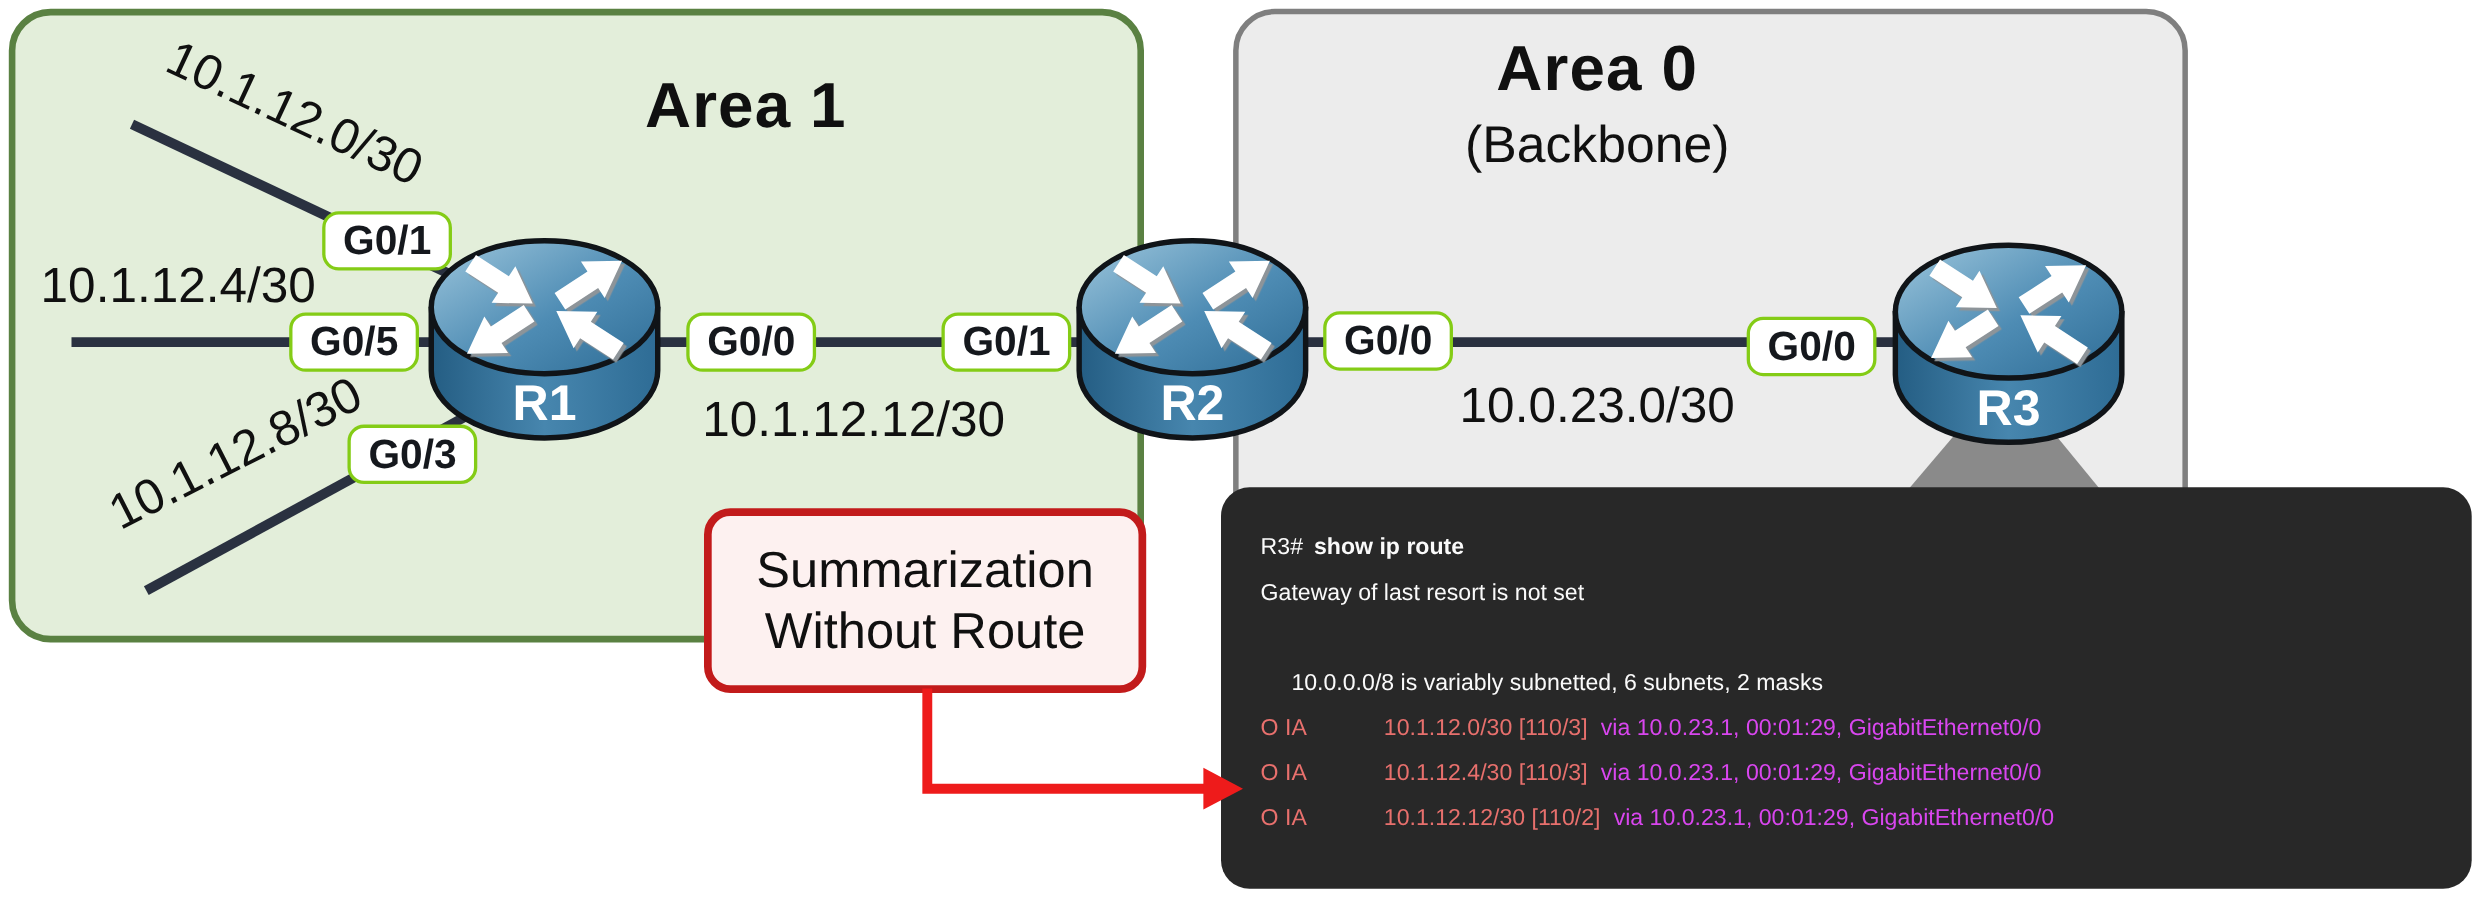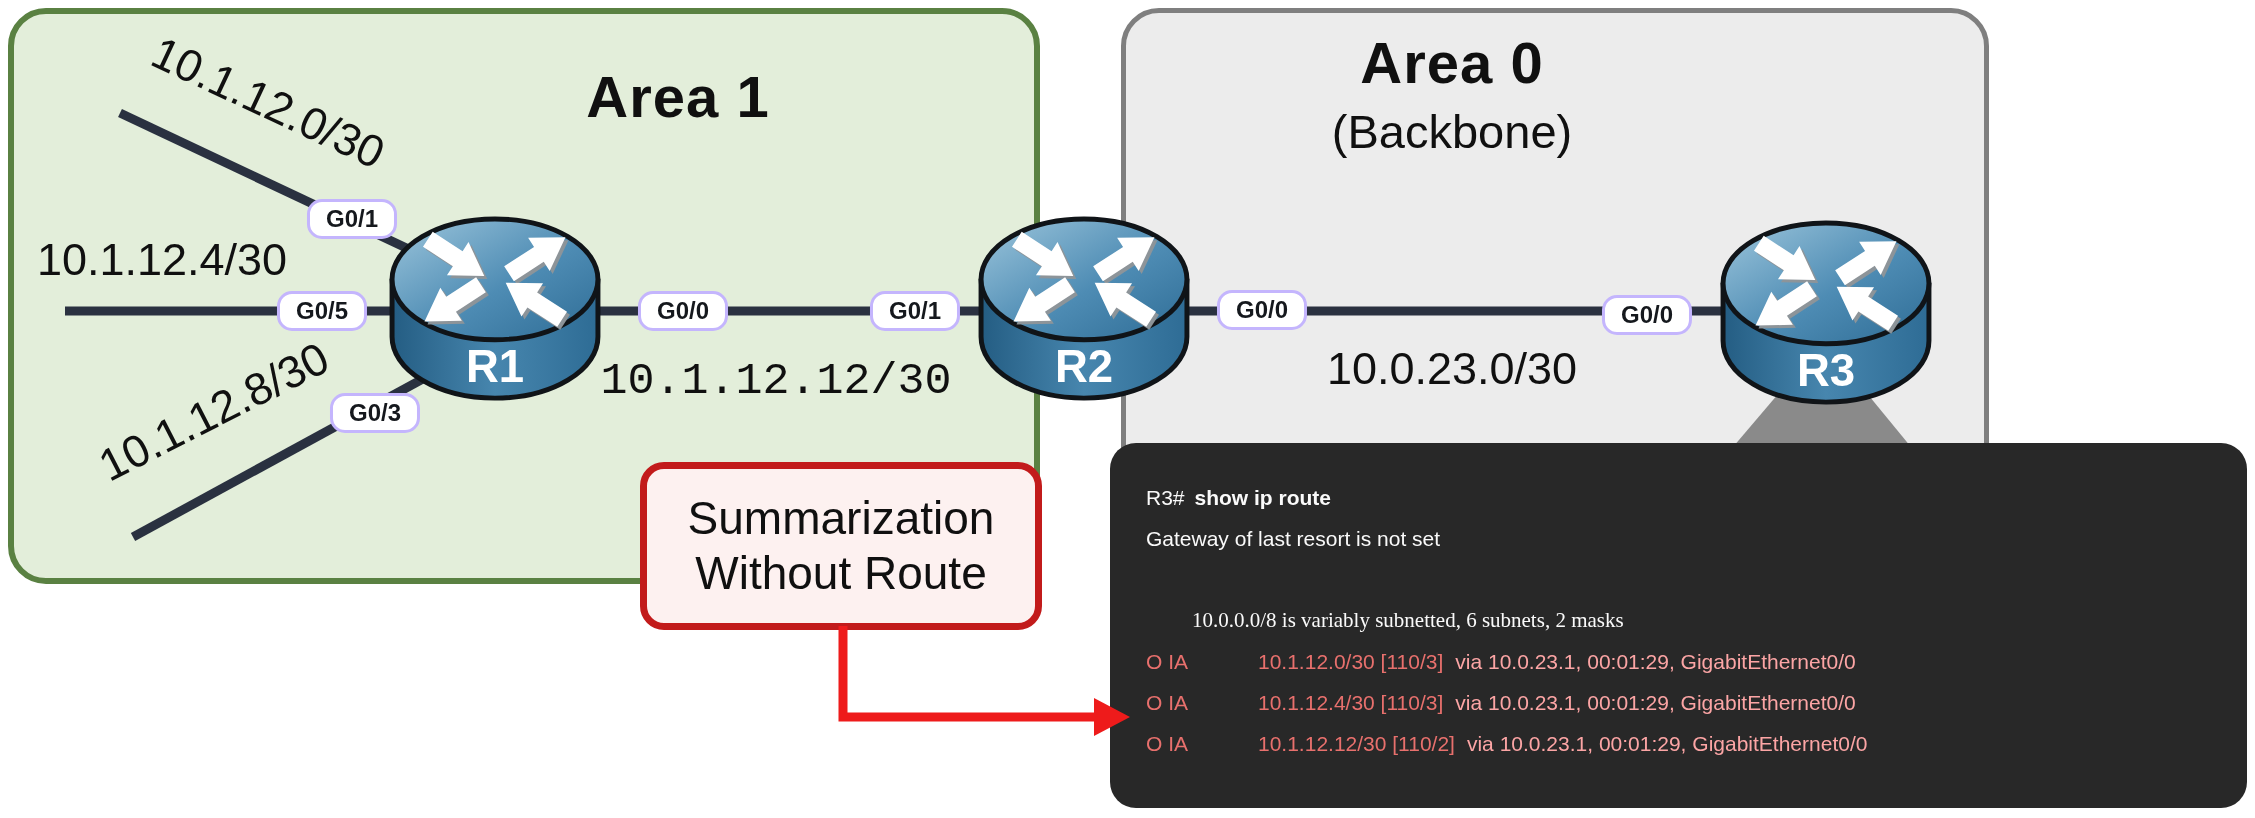--- a/index.html
+++ b/index.html
@@ -19,25 +19,25 @@
   .area-title{position:absolute;transform:translate(-50%,-50%);font-size:58px;font-weight:800;color:#101010;z-index:2;white-space:nowrap;letter-spacing:1px;}
   .t-area1{left:678px;top:96px;}
   .t-area0{left:1452px;top:62px;}
   .area-subtitle{position:absolute;transform:translate(-50%,-50%);font-size:47px;font-weight:400;color:#101010;z-index:2;white-space:nowrap;left:1452px;top:131px;}
 
   
   .subnet{position:absolute;font-size:45px;font-weight:500;color:#101010;z-index:2;white-space:nowrap;}
   .s-stub1{left:268px;top:103px;transform:translate(-50%,-50%) rotate(25deg);}
   .s-stub2{left:162px;top:260px;transform:translate(-50%,-50%);}
   .s-stub3{left:214px;top:412px;transform:translate(-50%,-50%) rotate(-27deg);}
-  .s-link12{left:776px;top:381px;transform:translate(-50%,-50%);font-family:Liberation Mono, monospace;}
+  .s-link12{left:776px;top:381px;transform:translate(-50%,-50%);}
   .s-link23{left:1452px;top:369px;transform:translate(-50%,-50%);}
 
   
-  .if{position:absolute;transform:translate(-50%,-50%);background:#ffffff;border:3px solid #c4b5fd;border-radius:15px;padding:3px 16px;font-size:24px;font-weight:600;color:#15181d;z-index:3;white-space:nowrap;}
+  .if{position:absolute;transform:translate(-50%,-50%);background:#ffffff;border:3px solid #84cc16;border-radius:15px;padding:3px 16px;font-size:37px;font-weight:600;color:#15181d;z-index:3;white-space:nowrap;}
   .if1{left:352px;top:219px;}
   .if2{left:322px;top:311px;}
   .if3{left:375px;top:413px;}
   .if4{left:683px;top:311px;}
   .if5{left:915px;top:311px;}
   .if6{left:1262px;top:310px;}
   .if7{left:1647px;top:315px;}
 
   
   .router{position:absolute;width:220px;height:196px;z-index:2;}
@@ -49,24 +49,24 @@
   .arrows{filter:drop-shadow(3px 3px 0px #8d9499);}
 
   
   .callout{position:absolute;left:640px;top:462px;width:402px;height:168px;box-sizing:border-box;background:#fdf1f0;border:7px solid #c21b1b;border-radius:24px;z-index:3;display:flex;flex-direction:column;align-items:center;justify-content:center;line-height:1.2;}
   .callout div{font-size:46px;font-weight:500;color:#101010;white-space:nowrap;}
 
   
   .terminal{position:absolute;left:1110px;top:443px;width:1137px;height:365px;box-sizing:border-box;background:#282828;border-radius:26px;z-index:4;padding:34px 20px 0 36px;color:#fafafa;font-size:21px;line-height:41px;white-space:nowrap;}
   .tline{height:41px;}
   .cmd{font-weight:800;margin-left:10px;}
-  .indent{margin-left:46px;font-family:Liberation Serif, serif;}
+  .indent{margin-left:28px;}
   .route .code{display:inline-block;width:112px;color:#e8706d;}
   .route .net{color:#e8706d;margin-right:12px;}
-  .route .via{color:#fca5a5;}
+  .route .via{color:#d946ef;}
 </style>
 </head>
 <body>
 
 <div class="stage">
 
   <div class="area area1"></div>
   <div class="area area0"></div>
 
   <svg class="underlay" width="2255" height="818">

